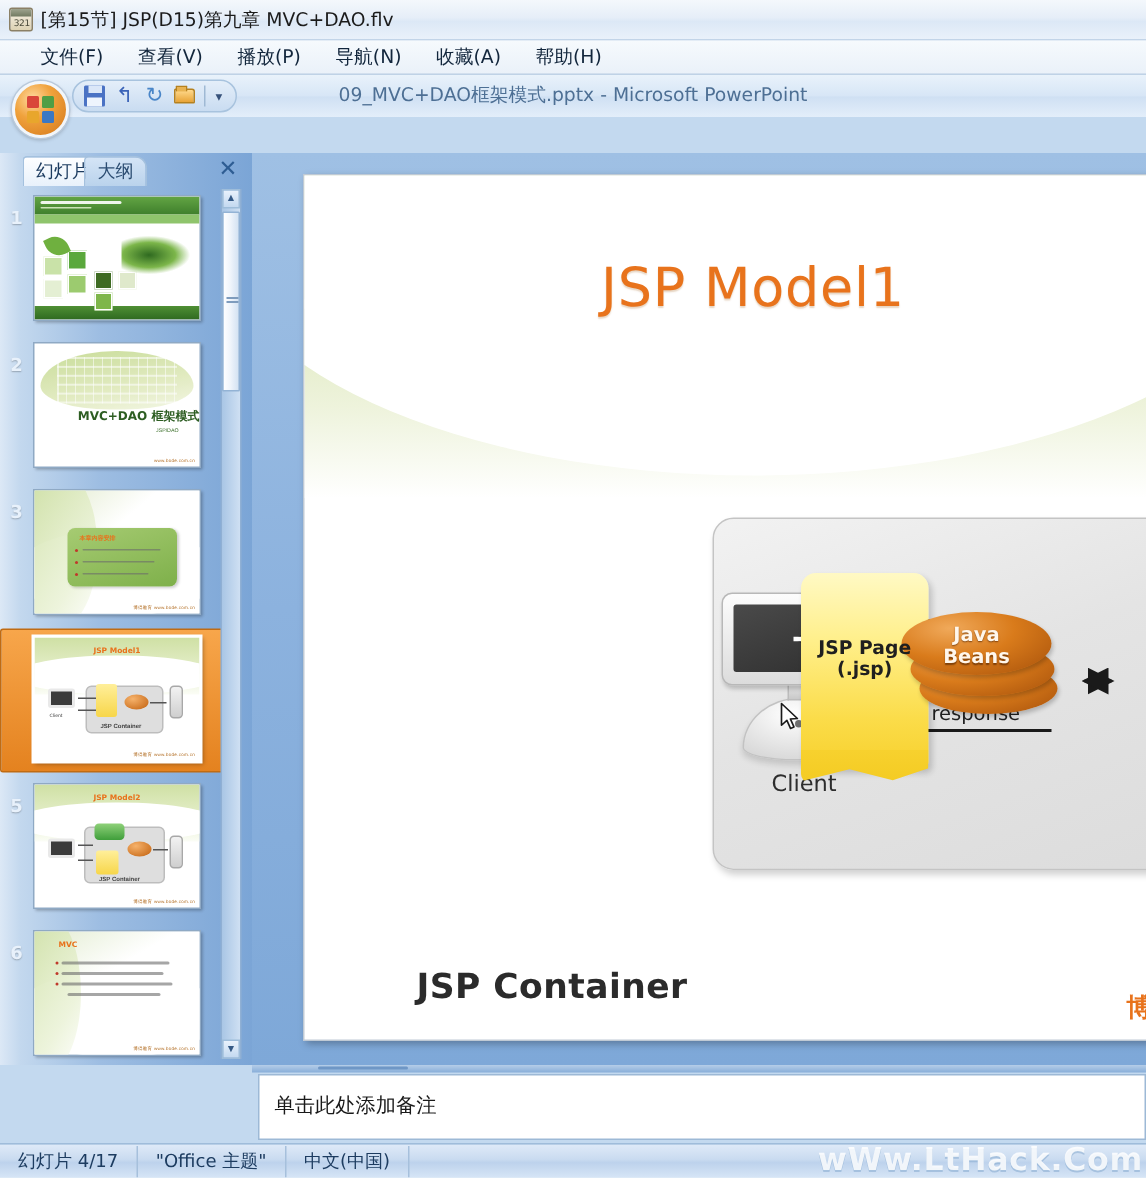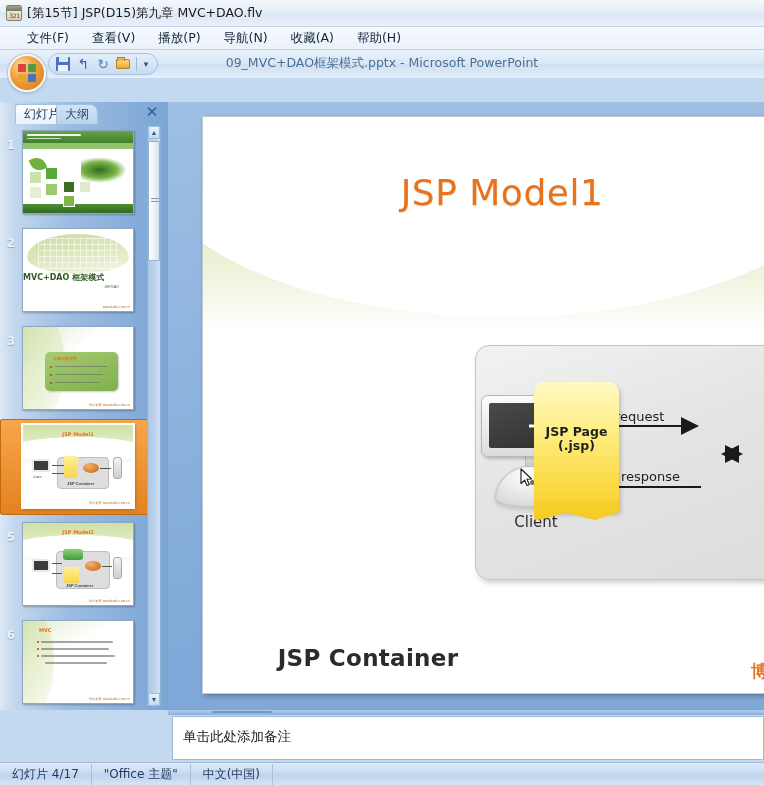--- a/index.html
+++ b/index.html
@@ -221,21 +221,21 @@
     filter: blur(.3px); }
 
   
   .t2-mesh { position:absolute; left:4%; top:6%; width:92%; height:48%;
     background: linear-gradient(170deg,#c3d98f,#dfe9bb 60%, #f2f6e2);
     border-radius: 50% 50% 46% 46%/60% 60% 40% 40%;
     opacity:.9; }
   .t2-mesh::after{ content:""; position:absolute; inset:10%;
     background-image: repeating-linear-gradient(0deg, rgba(255,255,255,.55) 0 1px, transparent 1px 6px),
                       repeating-linear-gradient(90deg, rgba(255,255,255,.55) 0 1px, transparent 1px 6px); }
-  .t2-title { position:absolute; left:0; right:0; top:52%; text-align:left;
+  .t2-title { position:absolute; left:0; right:0; top:52%; text-align:right;
     font-size:8px; font-weight:bold; color:#2d5d22; font-family:"DejaVu Sans",sans-serif;
     text-shadow:0 1px 0 #fff; }
   .t2-sub { position:absolute; right:14px; top:68%; font-size:3.5px; color:#3b6f2a; }
 
   
   .t3-card { position:absolute; left:20%; top:30%; width:66%; height:48%;
     background: linear-gradient(160deg,#a6cb72,#7eb04a);
     border-radius:5px; box-shadow:1px 1px 2px rgba(0,0,0,.2); }
 
   
@@ -677,20 +677,29 @@
 
           <div class="dg-label-txt" style="left:412px;top:292px;">request</div>
           <div class="dg-label-txt" style="left:418px;top:352px;">response</div>
 
           <div class="dg-jsp"></div>
           <div class="dg-jsp-label">
             <span>JSP Page</span><br>
             <span>(.jsp)</span>
           </div>
 
+          <div class="dg-beans">
+            <div class="bean b3"></div>
+            <div class="bean b2"></div>
+            <div class="bean b1"></div>
+            <div class="dg-beans-label">
+              <span>Java</span><br>
+              <span>Beans</span>
+            </div>
+          </div>
 
         </div>
 
         <div class="sl-footer-logo">博得</div>
 
       </div>
 
       <svg class="cursor-arrow" viewBox="0 0 14 20">
         <path d="M1,1 L1,15.5 L4.6,12.2 L7.0,17.6 L9.3,16.6 L6.9,11.3 L11.6,11.0 Z" fill="#ffffff" stroke="#1a1a1a" stroke-width="1.1" stroke-linejoin="round"></path>
       </svg>
@@ -700,15 +709,16 @@
 
   <div class="notes-splitter"></div>
   <div class="notes-pane">
     <div class="notes-placeholder">单击此处添加备注</div>
   </div>
 
   <div class="statusbar">
     <div class="sb-cell">幻灯片 4/17</div>
     <div class="sb-cell">"Office 主题"</div>
     <div class="sb-cell last">中文(中国)</div>
+    <div class="watermark">wWw.LtHack.Com</div>
   </div>
 
 </div>
 
 </body></html>

